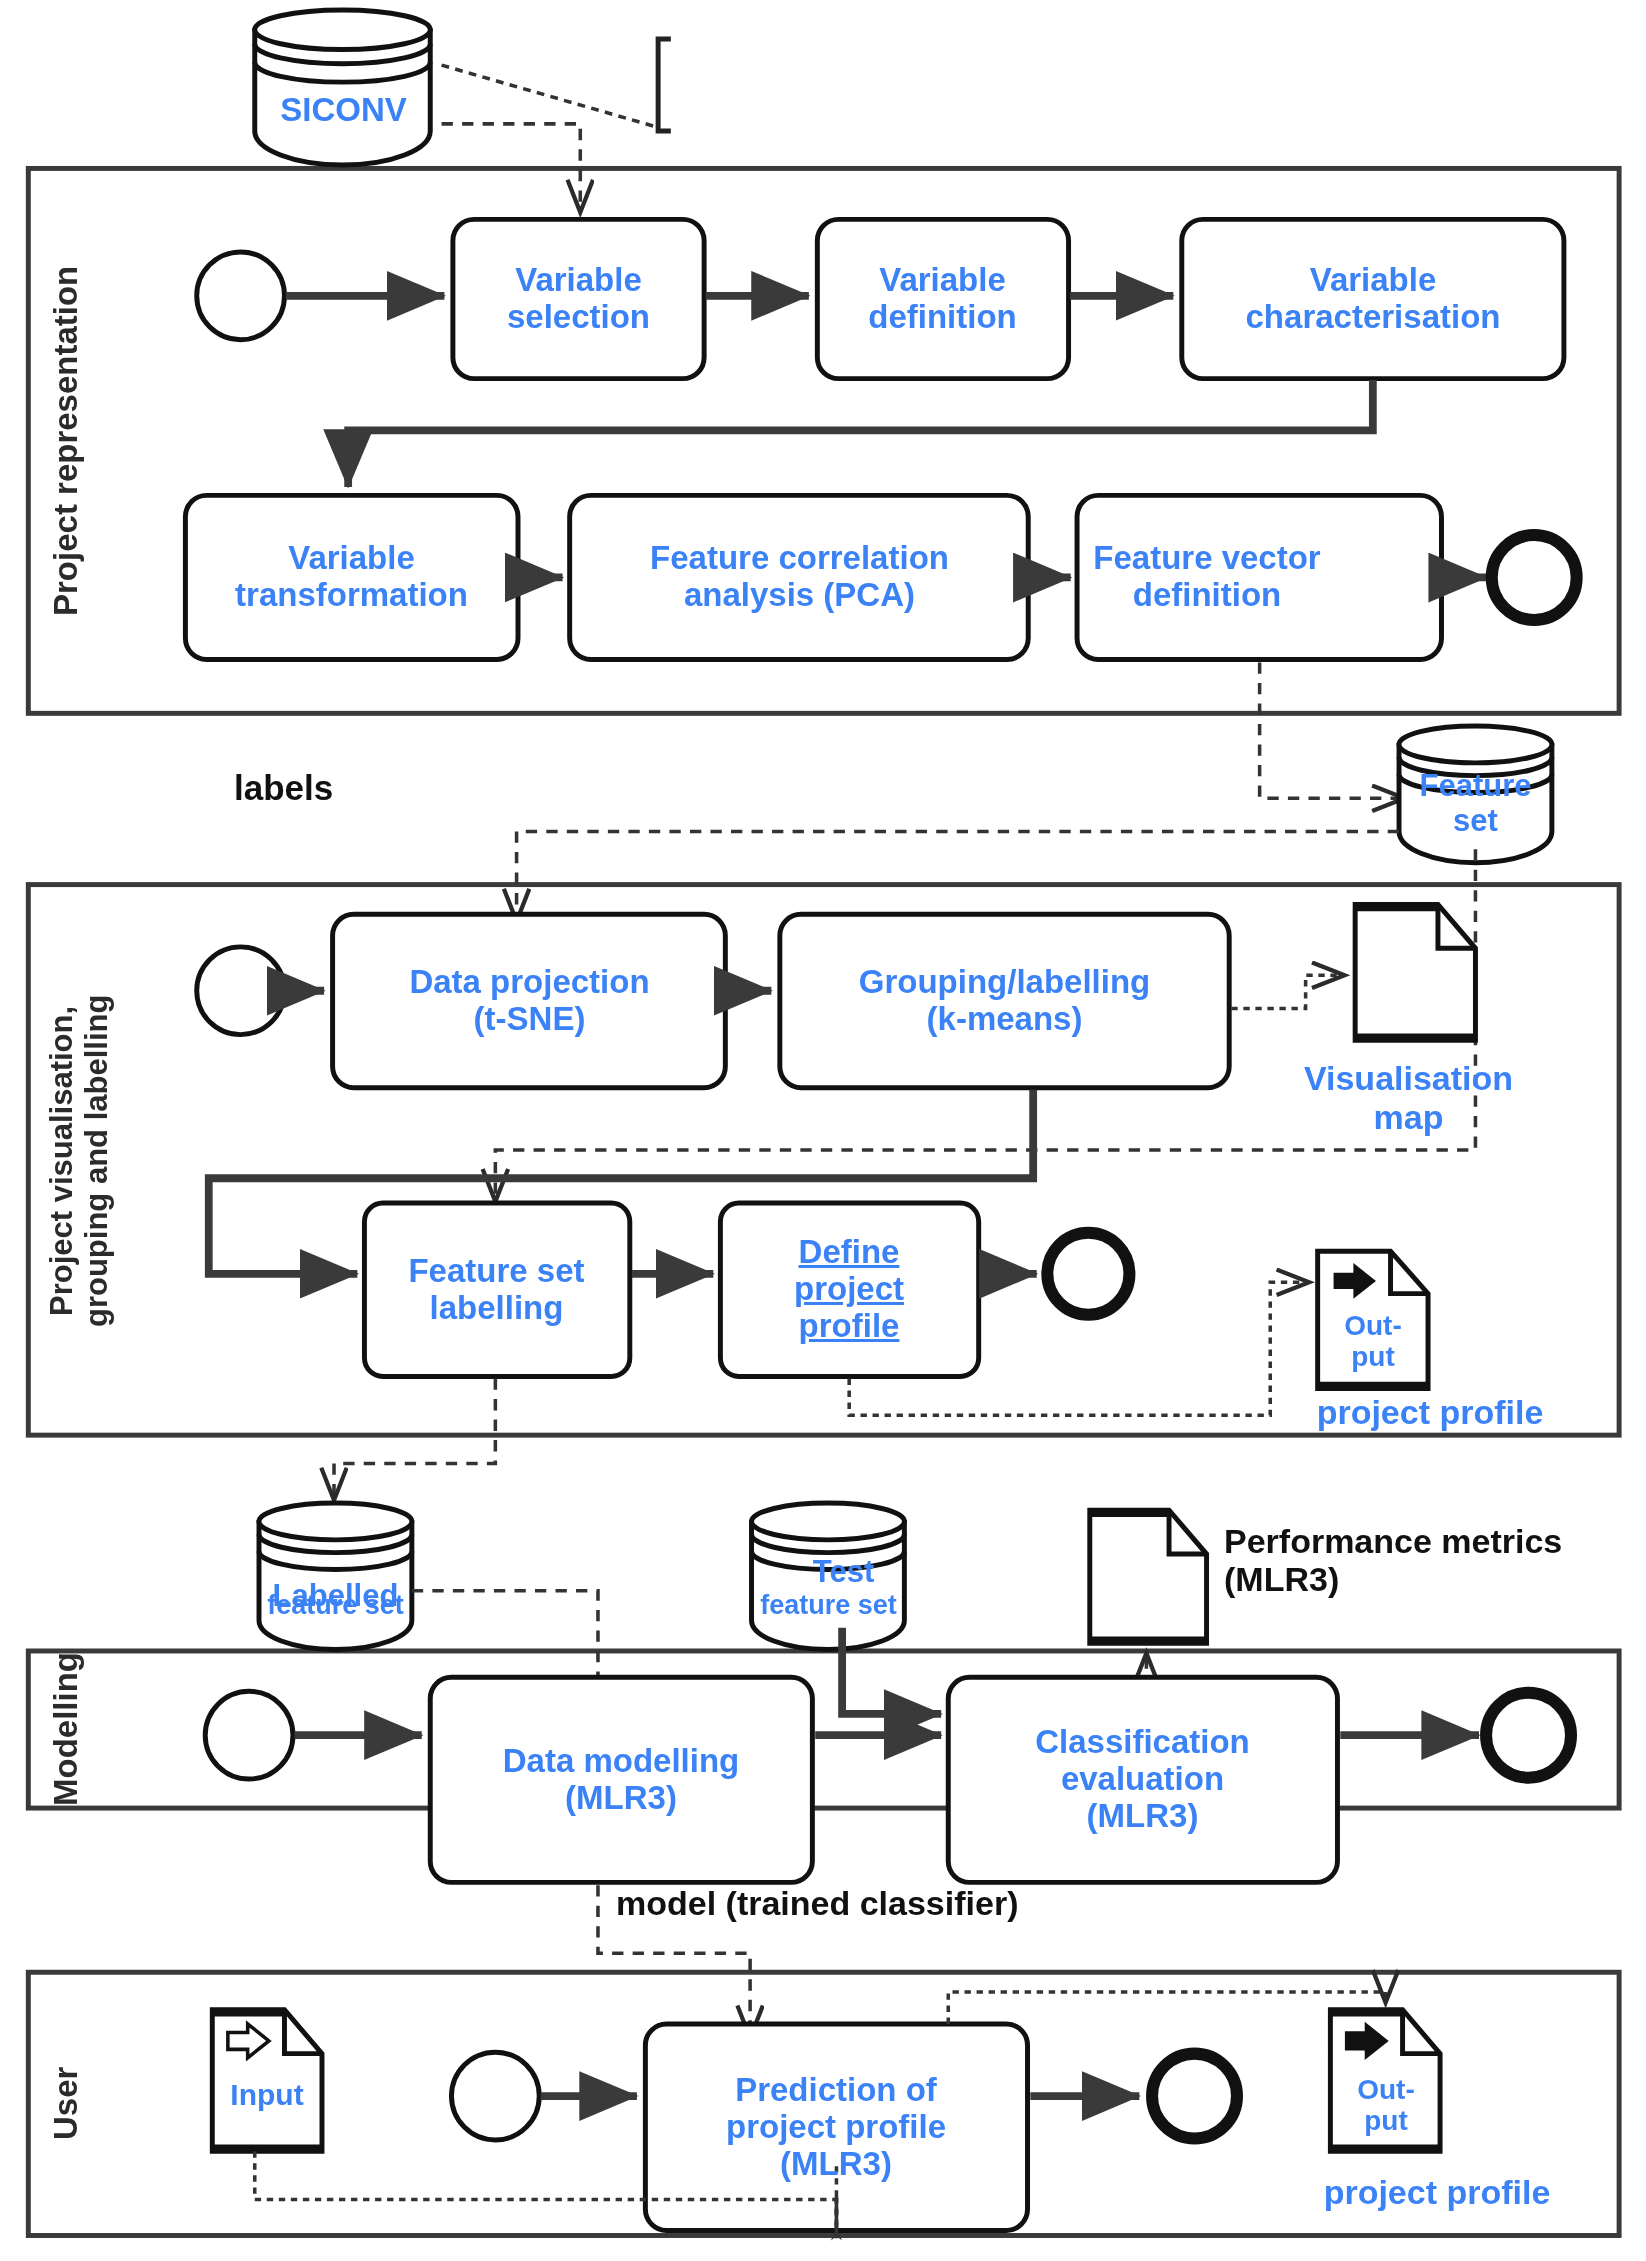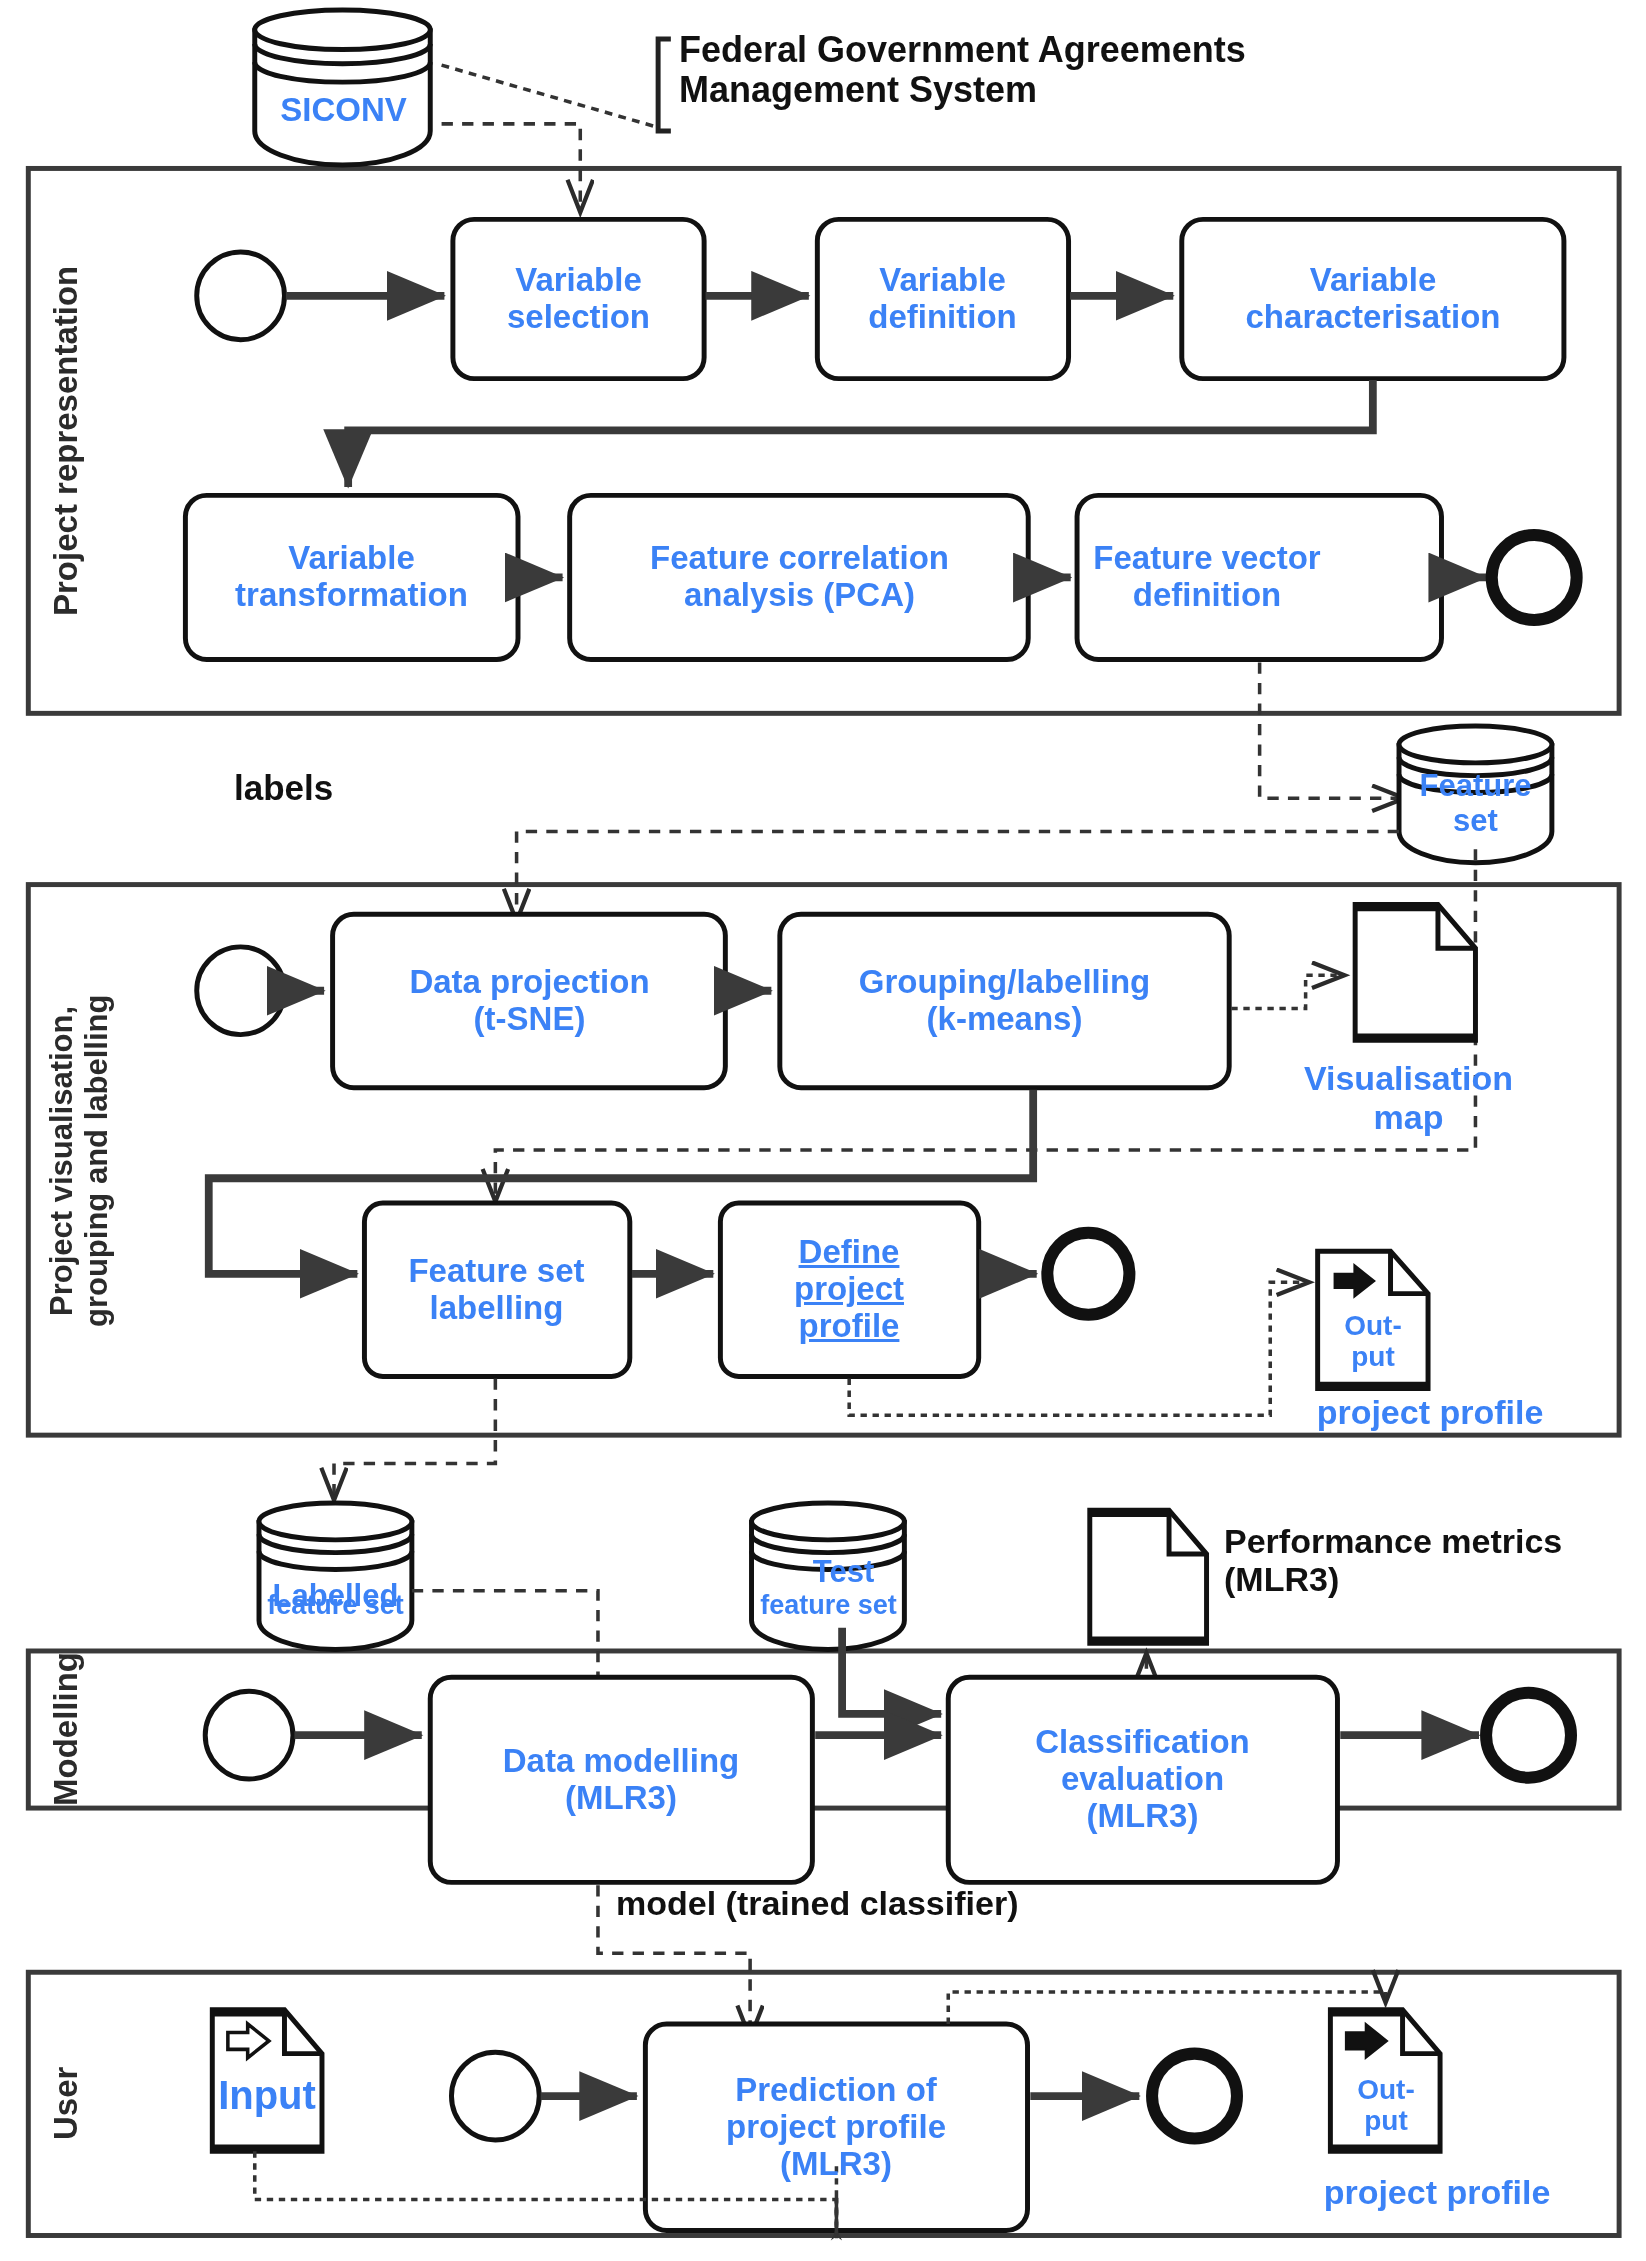--- a/index.html
+++ b/index.html
@@ -263,22 +263,20 @@
       <path d="M1182,3162 L1182,3164" stroke="none"></path>
 
     </g>
 
     <path d="M1182,3150 L1174,3166 L1182,3160 L1190,3166 Z" fill="#333"></path>
 
   </svg>
 
   <div class="lbl" style="left:255px;top:85px;width:177px;height:50px;font-size:33px;">SICONV</div>
 
-  <div class="free" style="left:679px;top:30px;width:793px;font-size:36px;">Federal Government Agreements
-Management System</div>
 
   <div class="pool-title" style="left:39px;top:168px;width:55px;height:545px;font-size:33px;">Project representation</div>
 
   <div class="lbl" style="left:453px;top:219px;width:251px;height:159px;font-size:33px;">Variable
 selection</div>
   <div class="lbl" style="left:817px;top:219px;width:251px;height:159px;font-size:33px;">Variable
 definition</div>
   <div class="lbl" style="left:1182px;top:219px;width:382px;height:159px;font-size:33px;">Variable
 characterisation</div>
 
@@ -329,21 +327,21 @@
   <div class="lbl" style="left:430px;top:1677px;width:382px;height:205px;font-size:33px;">Data modelling
 (MLR3)</div>
   <div class="lbl" style="left:948px;top:1677px;width:389px;height:205px;font-size:33px;">Classification
 evaluation
 (MLR3)</div>
 
   <div class="free" style="left:616px;top:1884px;font-size:34px;">model (trained classifier)</div>
 
   <div class="pool-title" style="left:39px;top:1972px;width:55px;height:263px;font-size:33px;">User</div>
 
-  <div class="lbl" style="left:212px;top:2074px;width:110px;height:42px;font-size:40px;">Input</div>
+  <div class="lbl" style="left:212px;top:2074px;width:110px;height:42px;font-size:30px;">Input</div>
 
   <div class="lbl" style="left:645px;top:2024px;width:382px;height:207px;font-size:33px;">Prediction of
 project profile
 (MLR3)</div>
 
   <div class="lbl" style="left:1331px;top:2061px;width:110px;height:88px;font-size:28px;">Out-
 put</div>
 
   <div class="lbl" style="left:1253px;top:2171px;width:368px;height:42px;font-size:34px;">project profile</div>
 

